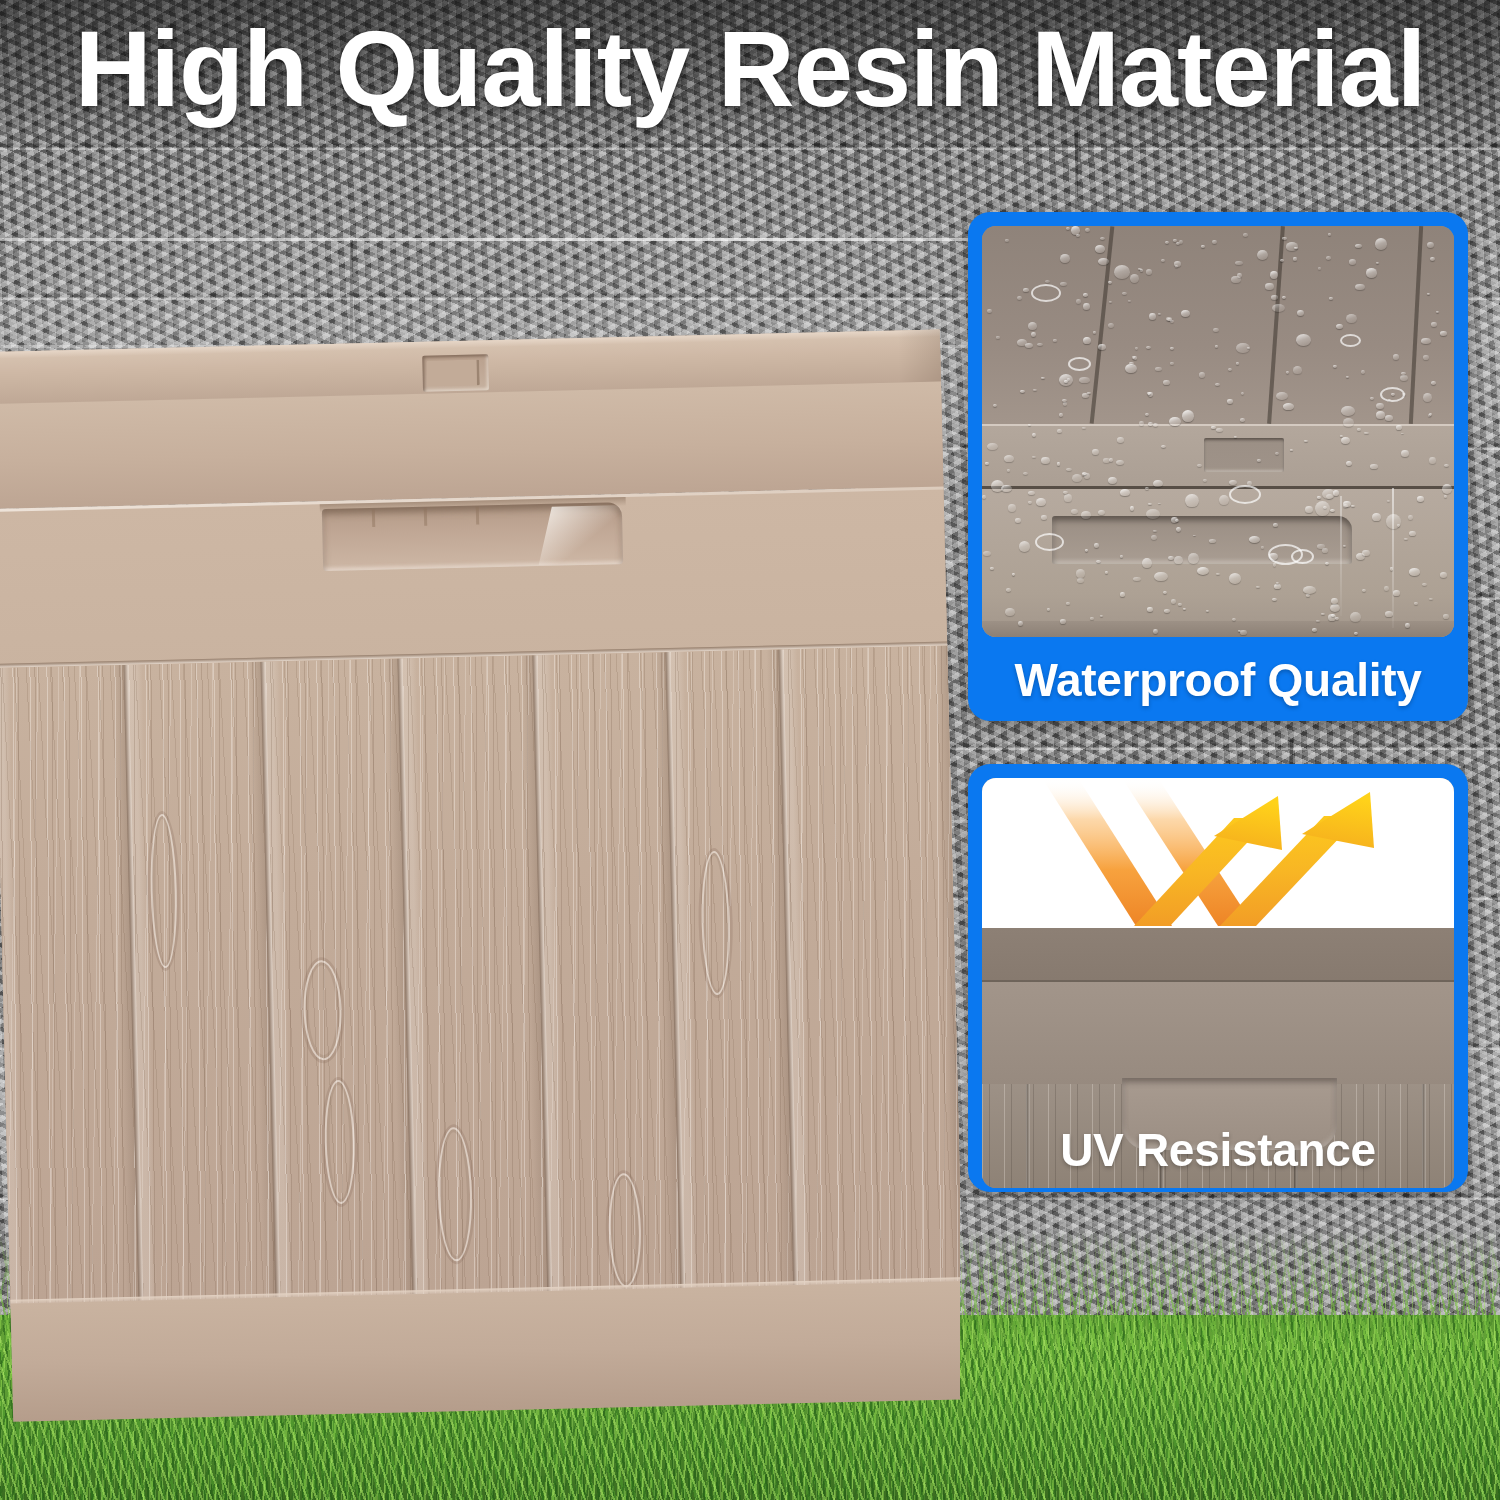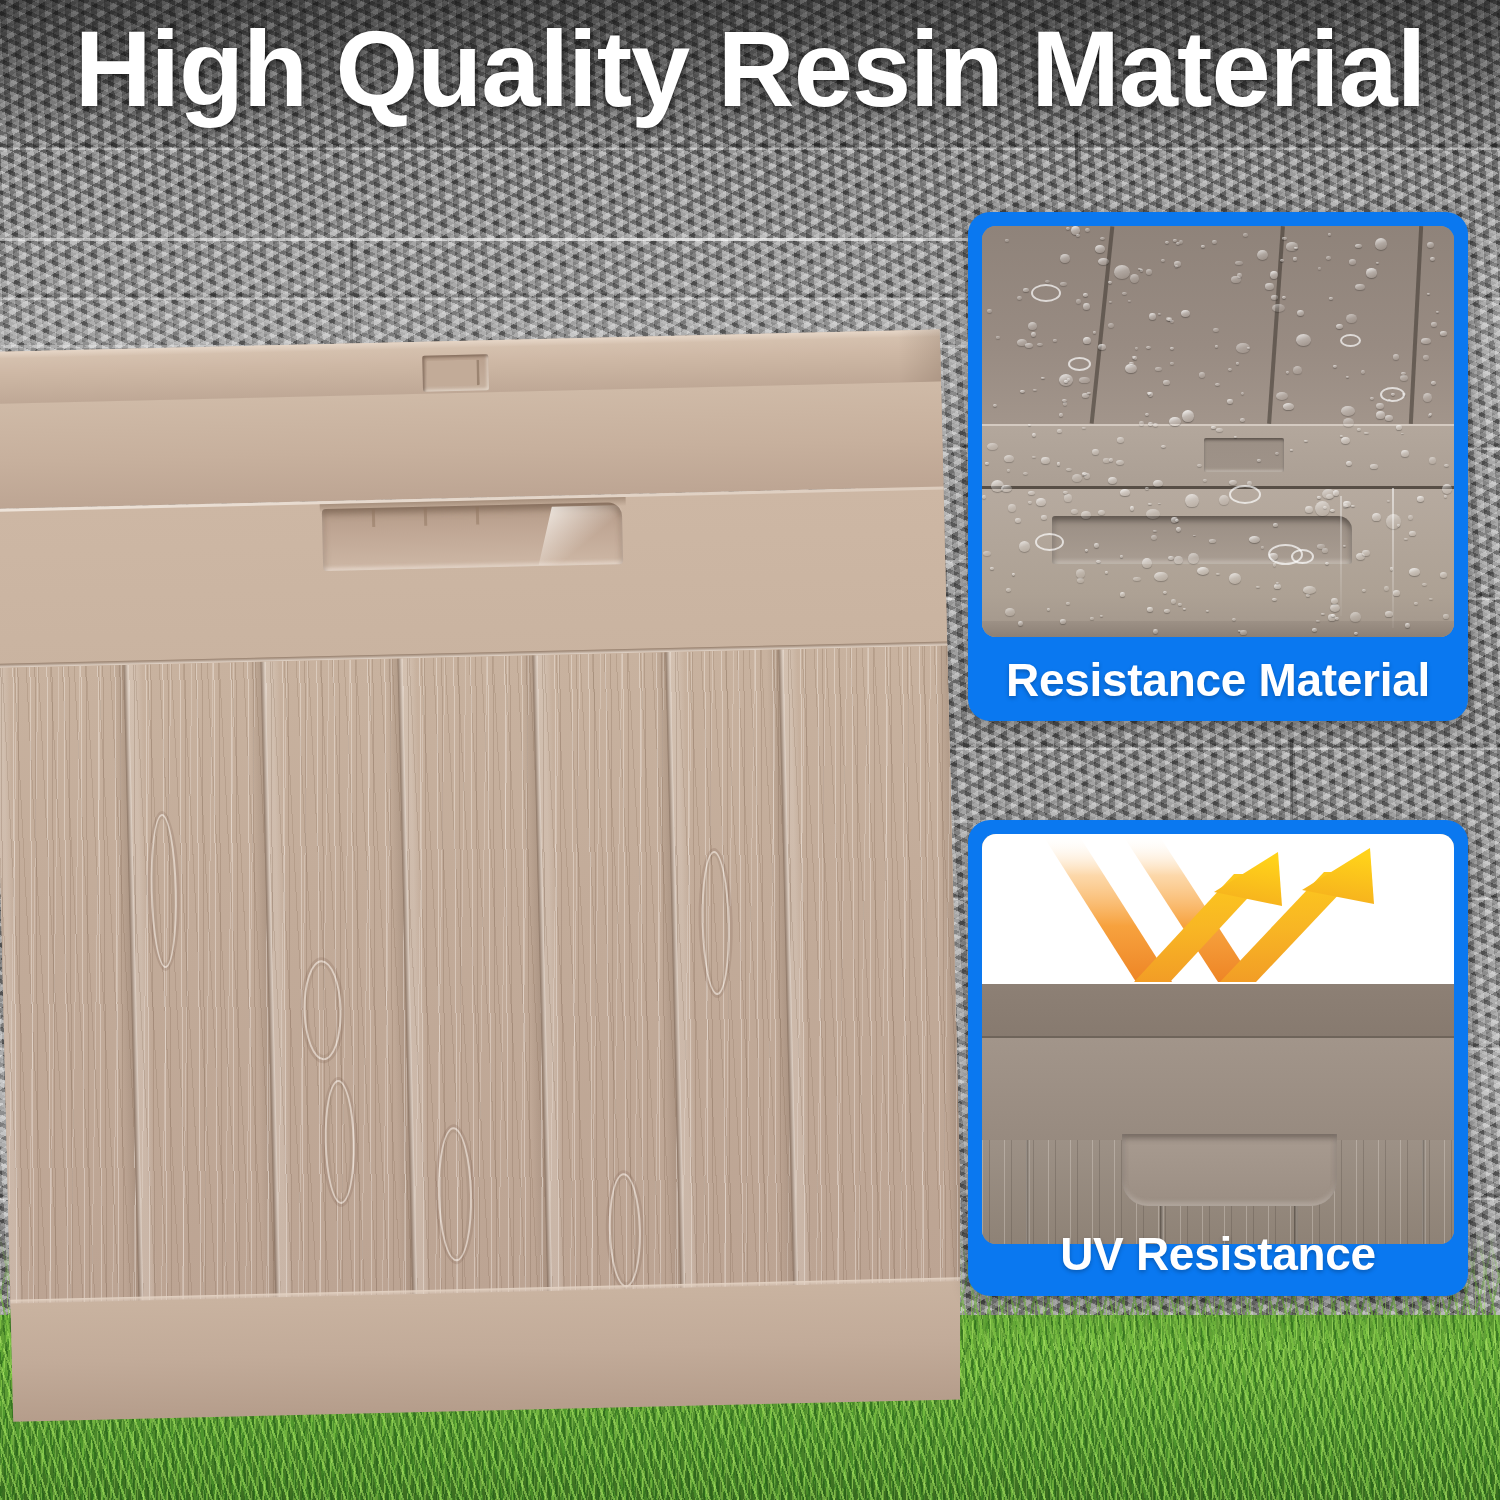--- a/index.html
+++ b/index.html
@@ -144,21 +144,21 @@
     box-shadow:0 5px 16px rgba(0,0,0,.35);}
   .card .photo{position:absolute;left:14px;top:14px;right:14px;border-radius:14px;overflow:hidden;background:#9a8d83;}
   .card .caption{position:absolute;left:0;right:0;bottom:0;text-align:center;color:#fff;
     font-family:"Liberation Sans",sans-serif;font-weight:700;font-size:46px;letter-spacing:-.3px;
     text-shadow:0 2px 4px rgba(0,0,0,.25);}
 
   #card-water{left:968px;top:212px;width:500px;height:509px;}
   #card-water .photo{height:411px;}
   #card-water .caption{height:78px;line-height:74px;}
 
-  #card-uv{left:968px;top:820px;width:500px;height:476px;}
+  #card-uv{left:968px;top:764px;width:500px;height:428px;}
   #card-uv .photo{height:410px;}
   #card-uv .caption{height:80px;line-height:76px;}
 
   
   .wp-lid{position:absolute;left:0;top:0;width:100%;height:198px;
     background:linear-gradient(to bottom,#8f837a 0%,#988b82 60%,#a2958b 100%);}
   .wp-lid-seam{position:absolute;top:0;width:4px;height:198px;background:rgba(60,52,46,.55);}
   .wp-mid{position:absolute;left:0;top:198px;width:100%;height:62px;
     background:linear-gradient(to bottom,#b3a79c 0%,#ab9f94 100%);
     border-top:2px solid rgba(225,216,208,.75);}
@@ -623,21 +623,21 @@
           <div style="position: absolute; border-radius: 50%; border: 2px solid rgba(255, 255, 255, 0.85); left: 309px; top: 323px; width: 19px; height: 11px; opacity: 0.8;"></div>
           <div style="position: absolute; border-radius: 50%; border: 2px solid rgba(255, 255, 255, 0.85); left: 86px; top: 131px; width: 19px; height: 10px; opacity: 0.8;"></div>
           <div style="position: absolute; border-radius: 50%; border: 2px solid rgba(255, 255, 255, 0.85); left: 247px; top: 259px; width: 28px; height: 15px; opacity: 0.8;"></div>
           <div style="position: absolute; border-radius: 50%; border: 2px solid rgba(255, 255, 255, 0.85); left: 398px; top: 161px; width: 21px; height: 11px; opacity: 0.8;"></div>
           <div style="position: absolute; border-radius: 50%; border: 2px solid rgba(255, 255, 255, 0.85); left: 49px; top: 58px; width: 26px; height: 14px; opacity: 0.8;"></div>
           <div style="position: absolute; border-radius: 50%; border: 2px solid rgba(255, 255, 255, 0.85); left: 286px; top: 318px; width: 31px; height: 17px; opacity: 0.8;"></div>
           <div style="position: absolute; border-radius: 50%; border: 2px solid rgba(255, 255, 255, 0.85); left: 358px; top: 108px; width: 17px; height: 9px; opacity: 0.8;"></div>
           <div style="position: absolute; border-radius: 50%; border: 2px solid rgba(255, 255, 255, 0.85); left: 53px; top: 307px; width: 25px; height: 14px; opacity: 0.8;"></div>
         </div>
     </div>
-    <div class="caption">Resistance Material</div>
+    <div class="caption">Waterproof Quality</div>
   </div>
 
   <div class="card" id="card-uv">
     <div class="photo">
       <div class="uv-sky"></div>
       <div class="uv-band1"></div>
       <div class="uv-band2"></div>
       <div class="uv-planks">
         <div class="uv-plankdiv" style="left:44px;"></div>
         <div class="uv-plankdiv" style="left:178px;"></div>

